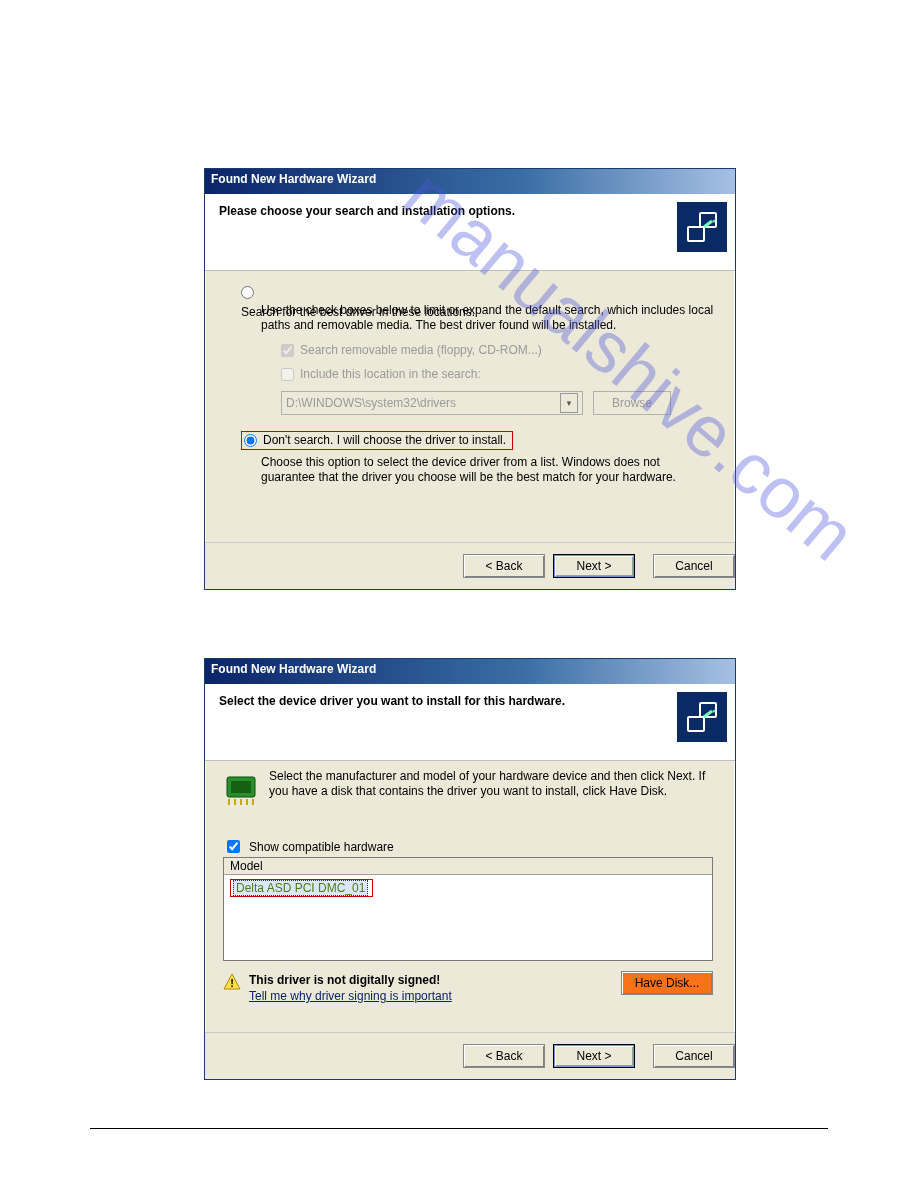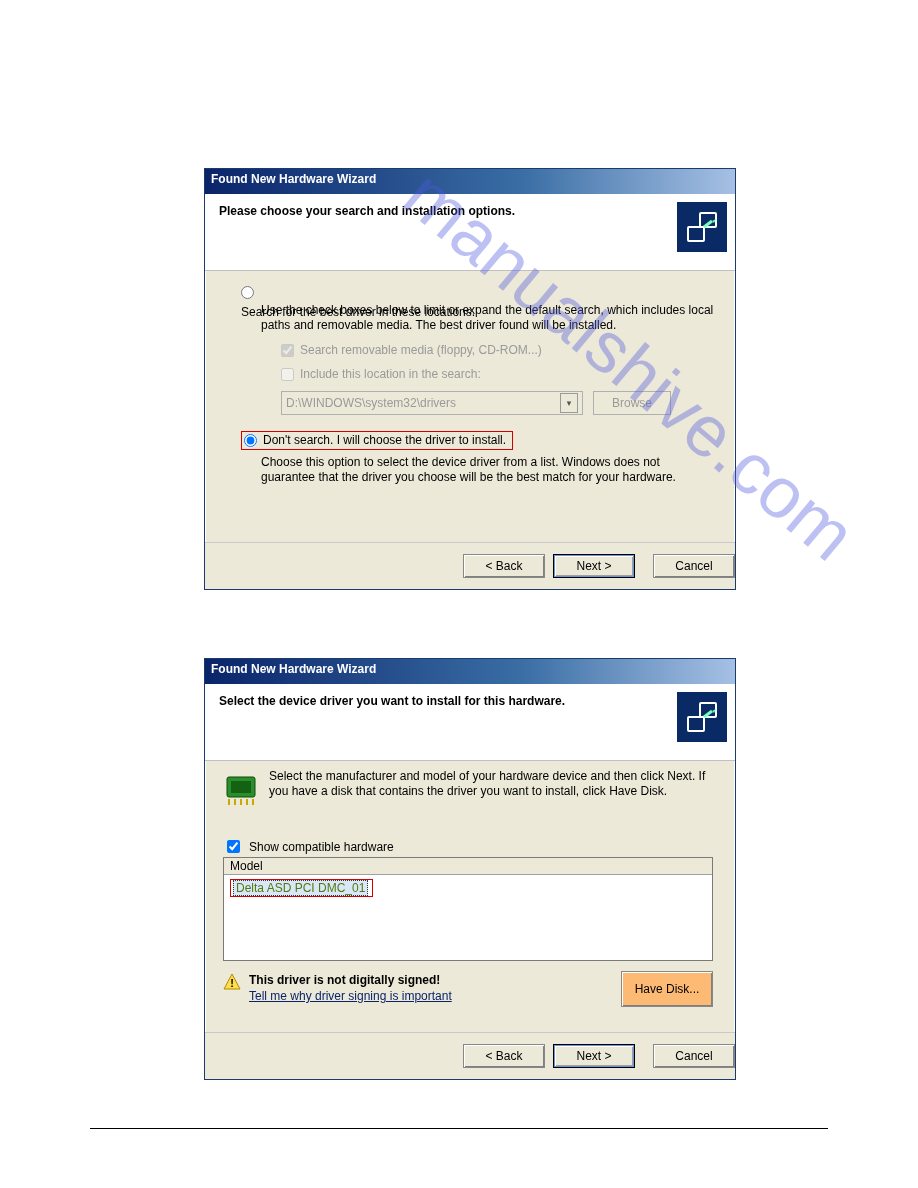--- a/index.html
+++ b/index.html
@@ -198,22 +198,22 @@
     position: absolute; left: 18px; top: 212px;
     display:flex; align-items:flex-start; gap:8px;
   }
   .warn-row .tri {
     width:18px;height:18px; display:inline-block;
   }
   .warn-text b { font-weight:bold; }
   .warn-text a { color:#0a246a; text-decoration:underline; cursor:pointer; display:inline-block; margin-top:2px;}
   .have-disk {
     position:absolute; right:22px; top:210px;
-    width: 92px; height:36px;
-    background:#fdba74; border:1px solid #888;
+    width: 92px; height:24px;
+    background:#f97316; border:1px solid #888;
     box-shadow: inset 1px 1px 0 #fff, inset -1px -1px 0 #808080;
     font-size:12px;
   }
 </style>
 </head>
 <body>
 
 <div class="watermark">manualshive.com</div>
 
 <div class="dialog one">

